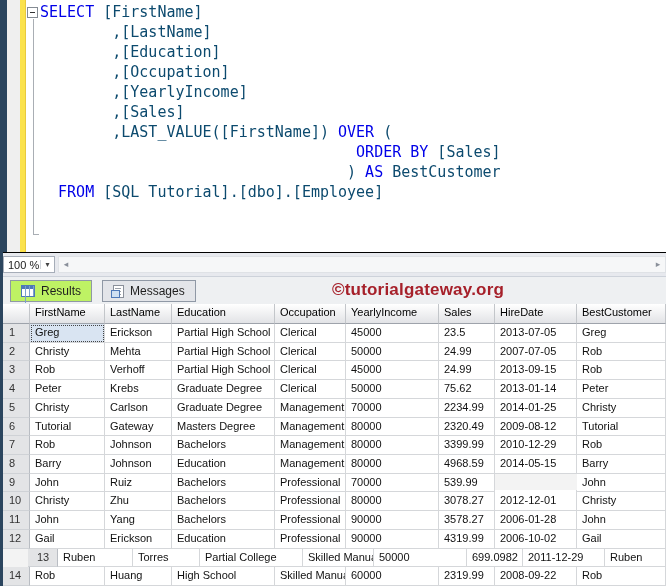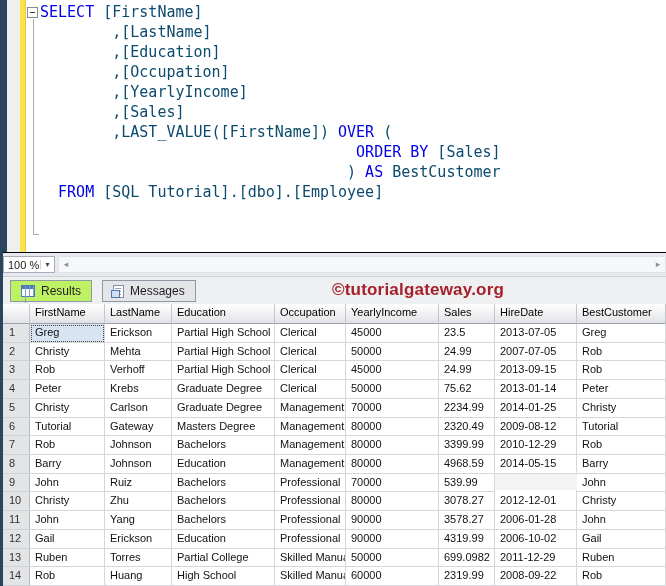--- a/index.html
+++ b/index.html
@@ -253,21 +253,21 @@
       <div class="gcell" style="flex: 0 0 75px;">Gail</div>
       <div class="gcell" style="flex: 0 0 67px;">Erickson</div>
       <div class="gcell" style="flex: 0 0 103px;">Education</div>
       <div class="gcell" style="flex: 0 0 71px;">Professional</div>
       <div class="gcell" style="flex: 0 0 93px;">90000</div>
       <div class="gcell" style="flex: 0 0 56px;">4319.99</div>
       <div class="gcell" style="flex: 0 0 82px;">2006-10-02</div>
       <div class="gcell" style="flex: 1 1 auto;">Gail</div>
     </div>
     <div class="grid-row">
-      <div class="gcell rowhdr" style="flex: 0 0 30px;">13</div>
+      <div class="gcell rowhdr" style="flex: 0 0 30px; margin-left: 28px;">13</div>
       <div class="gcell" style="flex: 0 0 75px;">Ruben</div>
       <div class="gcell" style="flex: 0 0 67px;">Torres</div>
       <div class="gcell" style="flex: 0 0 103px;">Partial College</div>
       <div class="gcell" style="flex: 0 0 71px;">Skilled Manual</div>
       <div class="gcell" style="flex: 0 0 93px;">50000</div>
       <div class="gcell" style="flex: 0 0 56px;">699.0982</div>
       <div class="gcell" style="flex: 0 0 82px;">2011-12-29</div>
       <div class="gcell" style="flex: 1 1 auto;">Ruben</div>
     </div>
     <div class="grid-row">

